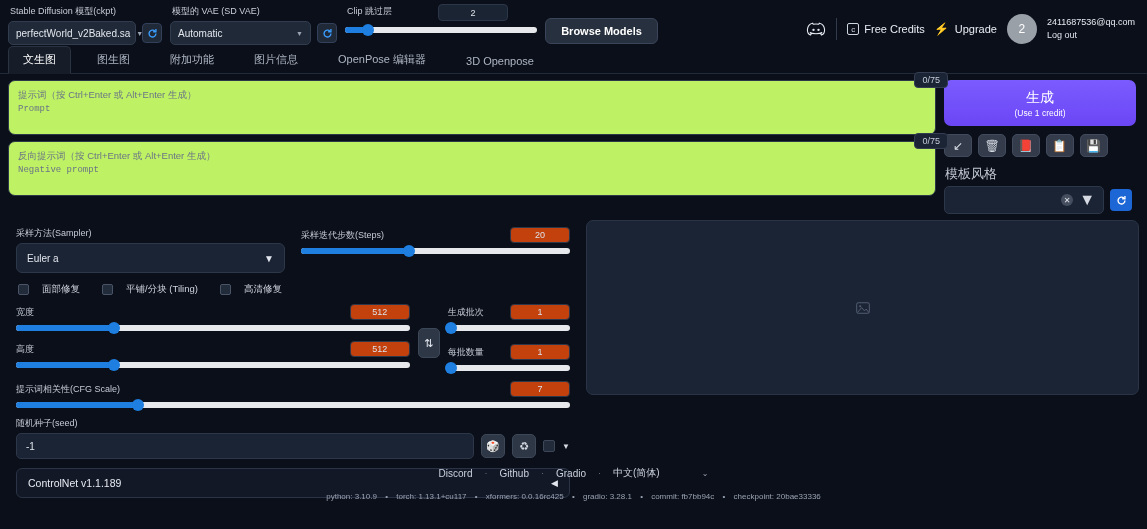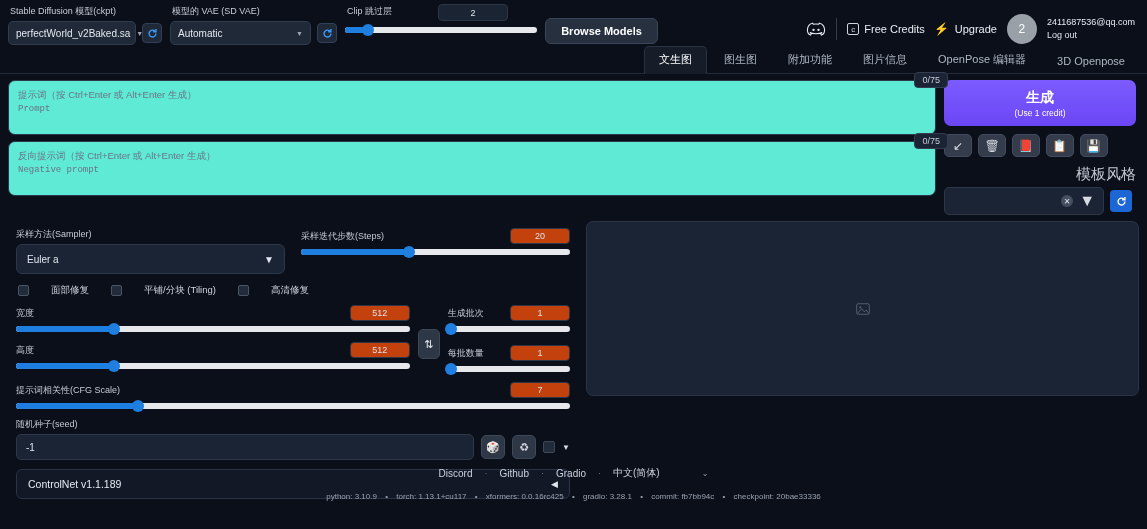--- a/index.html
+++ b/index.html
@@ -60,58 +60,58 @@
   .divider-v { width:1px; height:22px; background:#333c4c; }
   .credits, .upgrade { display:flex; align-items:center; gap:5px; font-size:11px; color:#e9edf4; }
   .c-box { width:12px; height:12px; border:1px solid #cfd5df; border-radius:2px; font-size:8px;
            display:flex; align-items:center; justify-content:center; color:#cfd5df; }
   .avatar { width:30px; height:30px; border-radius:50%; background:#9aa0a8; color:#ffffff;
             display:flex; align-items:center; justify-content:center; font-size:12px; }
   .acct-text { font-size:9px; line-height:13px; color:#e6eaf1; }
   .acct-text .logout { color:#dfe4ec; }
 
   
-  .tabs { display:flex; align-items:flex-end; gap:3px; padding: 2px 8px 0 8px; height: 26px;
-          border-bottom: 1px solid #222b3a; justify-content: flex-end; }
+  .tabs { display:flex; align-items:flex-end; gap:12px; padding: 2px 8px 0 8px; height: 26px;
+          border-bottom: 1px solid #222b3a; }
   .tab { font-size: 11px; color:#aeb6c4; padding: 5px 14px 6px 14px; white-space:nowrap; }
   .tab.active { color:#ffffff; background:#161d29; border:1px solid #2a3342; border-bottom:1px solid #161d29;
                 border-radius:5px 5px 0 0; margin-bottom:-1px; }
 
   
   .main { display:flex; gap: 8px; padding: 6px 8px 0 8px; }
   .col-left { width: 570px; }
   .col-right { width: 553px; }
 
   
   .prompt-wrap { position:relative; margin-bottom: 6px; }
   .prompt-box {
-    width: 928px; height: 55px; background:#5eead4; border:1px solid #2c3749; border-radius:7px;
+    width: 928px; height: 55px; background:#bef264; border:1px solid #2c3749; border-radius:7px;
     padding: 7px 9px; font-size: 9.5px; color:#6b7486; line-height:14px;
   }
   .prompt-box .line2 { font-family:"Liberation Mono", monospace; font-size:9px; }
   .counter {
     position:absolute; right: -12px; top: -8px;
     background:#1b2434; border:1px solid #333e52; border-radius:4px;
     font-size:9px; color:#c6ccd8; padding:2px 7px;
   }
   .prompt-col { width: 928px; }
   .gen-col { width: 200px; padding-left: 8px;}
 
   .gen-btn {
     width: 192px; height: 46px; background: linear-gradient(180deg,#7b5cff 0%,#6b46f5 100%);
     border-radius:7px; color:#fff; display:flex; flex-direction:column;
     align-items:center; justify-content:center; gap:1px;
   }
-  .gen-btn .big { font-size: 14px; font-weight: bold; }
+  .gen-btn .big { font-size: 14px; font-weight: normal; }
   .gen-btn .small { font-size: 8.5px; }
   .mini-row { display:flex; gap:6px; margin-top: 8px; }
   .mini-btn { width: 28px; height: 23px; background:#343c4b; border:1px solid #414b5d;
               border-radius:5px; display:flex; align-items:center; justify-content:center;
               font-size:12px; }
-  .styles-label { font-size:15px; color:#c2c8d4; margin: 8px 0 3px 1px; text-align: right; }
+  .styles-label { font-size:13px; color:#c2c8d4; margin: 8px 0 3px 1px; }
   .styles-row { display:flex; align-items:center; gap:6px; }
   .styles-box { width: 160px; height: 28px; background:#1b2434; border:1px solid #2c3749;
                 border-radius:5px; display:flex; align-items:center; justify-content:flex-end;
                 gap:6px; padding-right:8px; }
   .x-circle { width:12px; height:12px; border-radius:50%; background:#454e5f; color:#e1e5ec;
               font-size:8px; display:flex; align-items:center; justify-content:center; }
   .styles-refresh { width:22px; height:22px; border-radius:4px; background:#1d66d6;
                     display:flex; align-items:center; justify-content:center; }
 
   
@@ -123,21 +123,21 @@
     height: 30px; background:#1b2434; border:1px solid #2c3749; border-radius:6px;
     display:flex; align-items:center; justify-content:space-between; padding:0 10px;
     font-size:10px; color:#e2e6ee;
   }
   .num-pill {
     width: 60px; height: 16px; background:#c2410c; border:1px solid #2c3749; border-radius:4px;
     font-size:9px; color:#dde1e9; display:flex; align-items:center; justify-content:center;
   }
   .slider-head { display:flex; align-items:center; justify-content:space-between; margin-bottom:5px; }
   .chk-row { display:flex; align-items:center; gap:22px; margin: 10px 0 8px 2px; }
-  .chk { display:flex; align-items:center; gap:22px; font-size:9.5px; color:#cfd5e0; }
+  .chk { display:flex; align-items:center; gap:13px; font-size:9.5px; color:#cfd5e0; }
   .chk-box { width:11px; height:11px; border:1px solid #4a5467; border-radius:2px; background:#222b3a; }
   .dim-area { display:flex; gap:8px; align-items:flex-start; }
   .dim-left { width: 396px; }
   .swap-btn { width:22px; height:30px; background:#2e3746; border:1px solid #3c4758;
               border-radius:5px; display:flex; align-items:center; justify-content:center;
               font-size:11px; color:#e4e8f0; margin-top: 24px; }
   .dim-right { width: 123px; }
   .seed-row { display:flex; align-items:center; gap:7px; }
   .seed-input { flex:1; height: 26px; background:#1b2434; border:1px solid #2c3749;
                 border-radius:5px; font-size:10px; color:#dfe4ec; display:flex;

